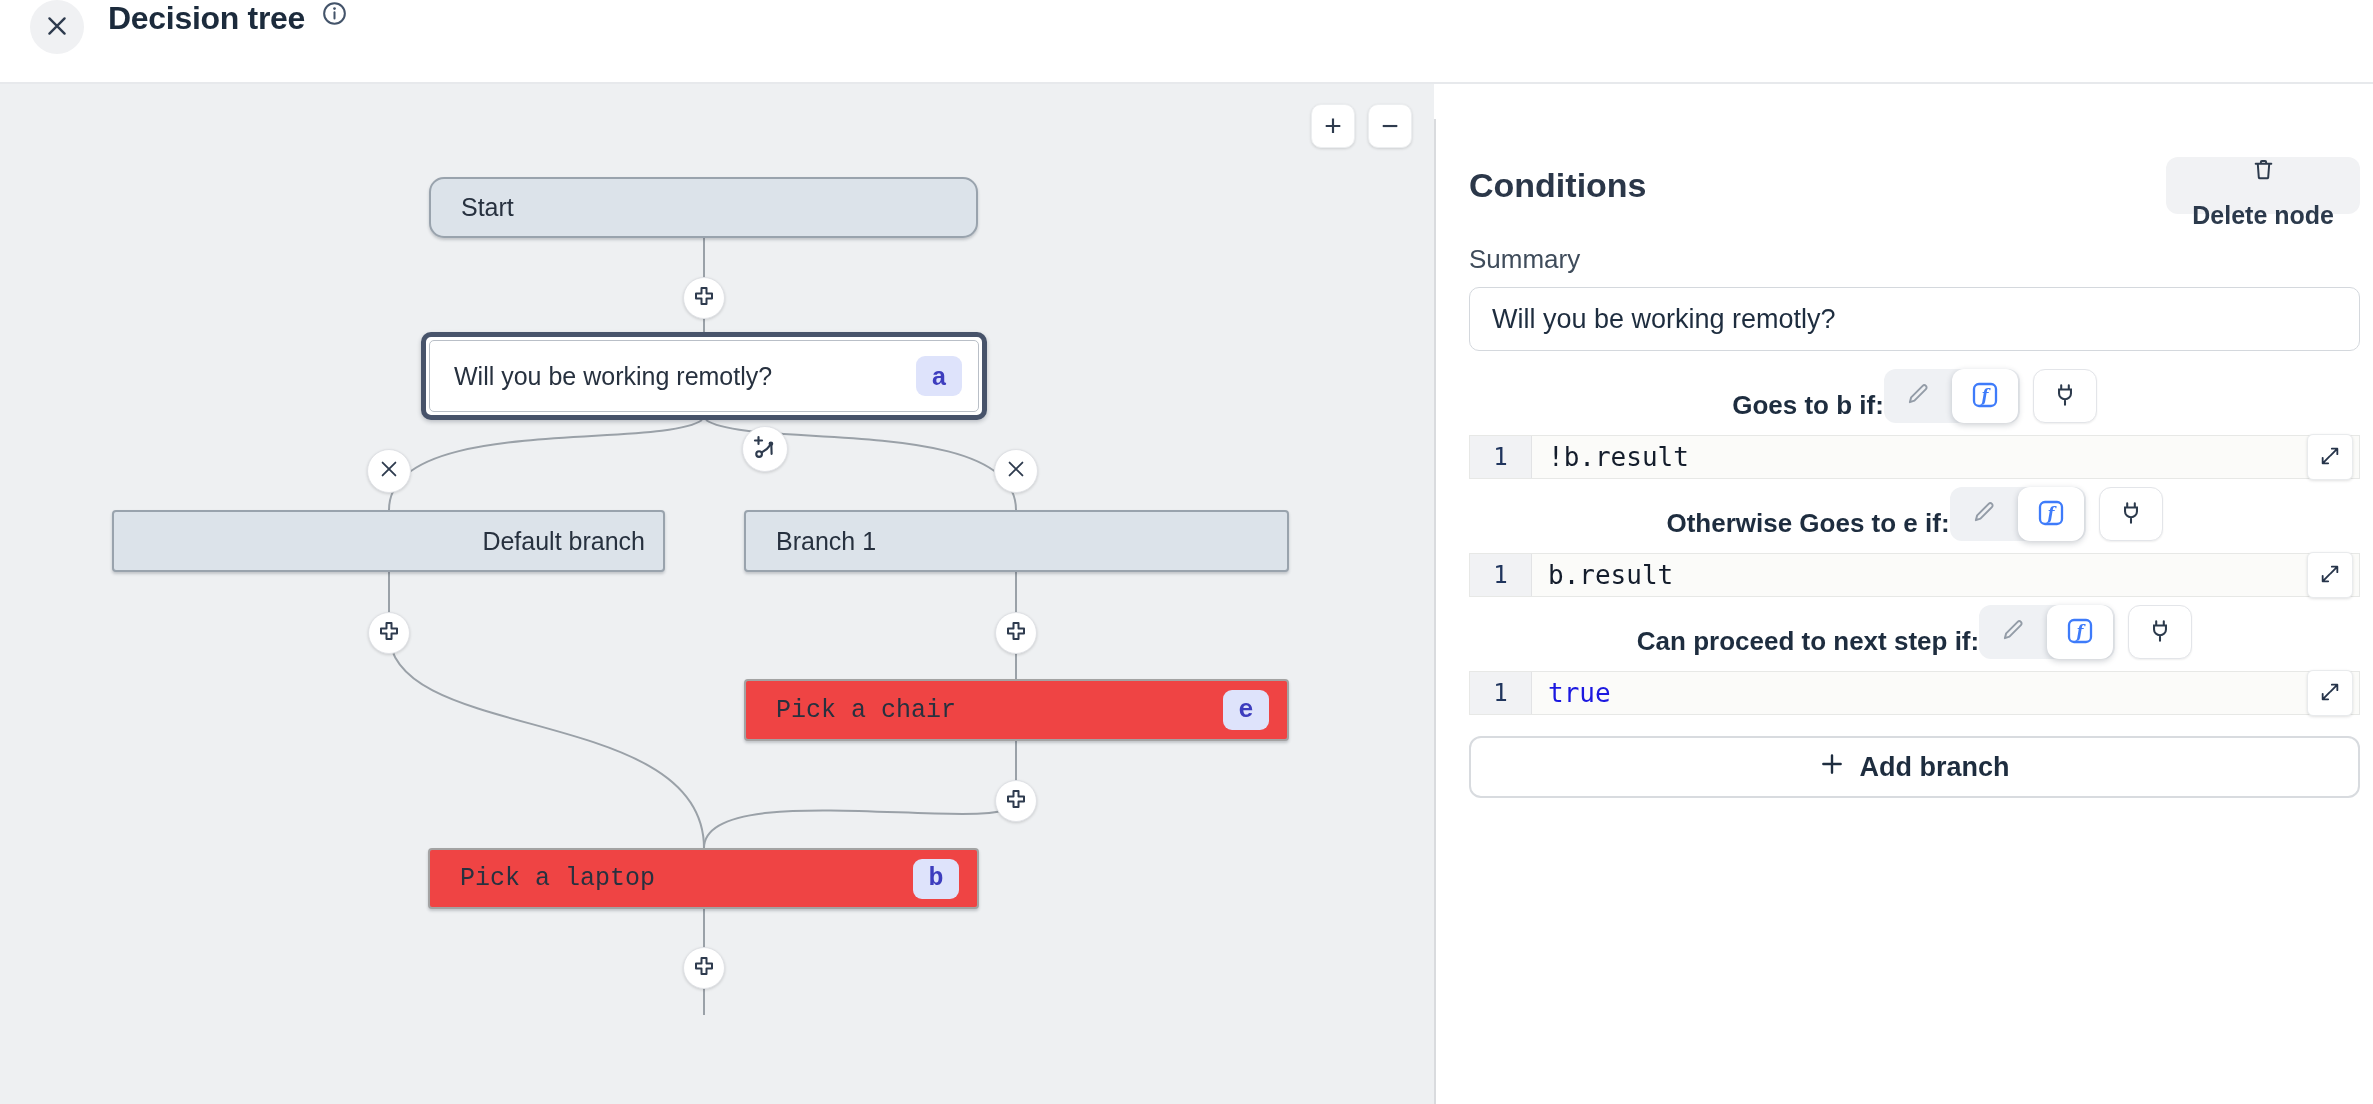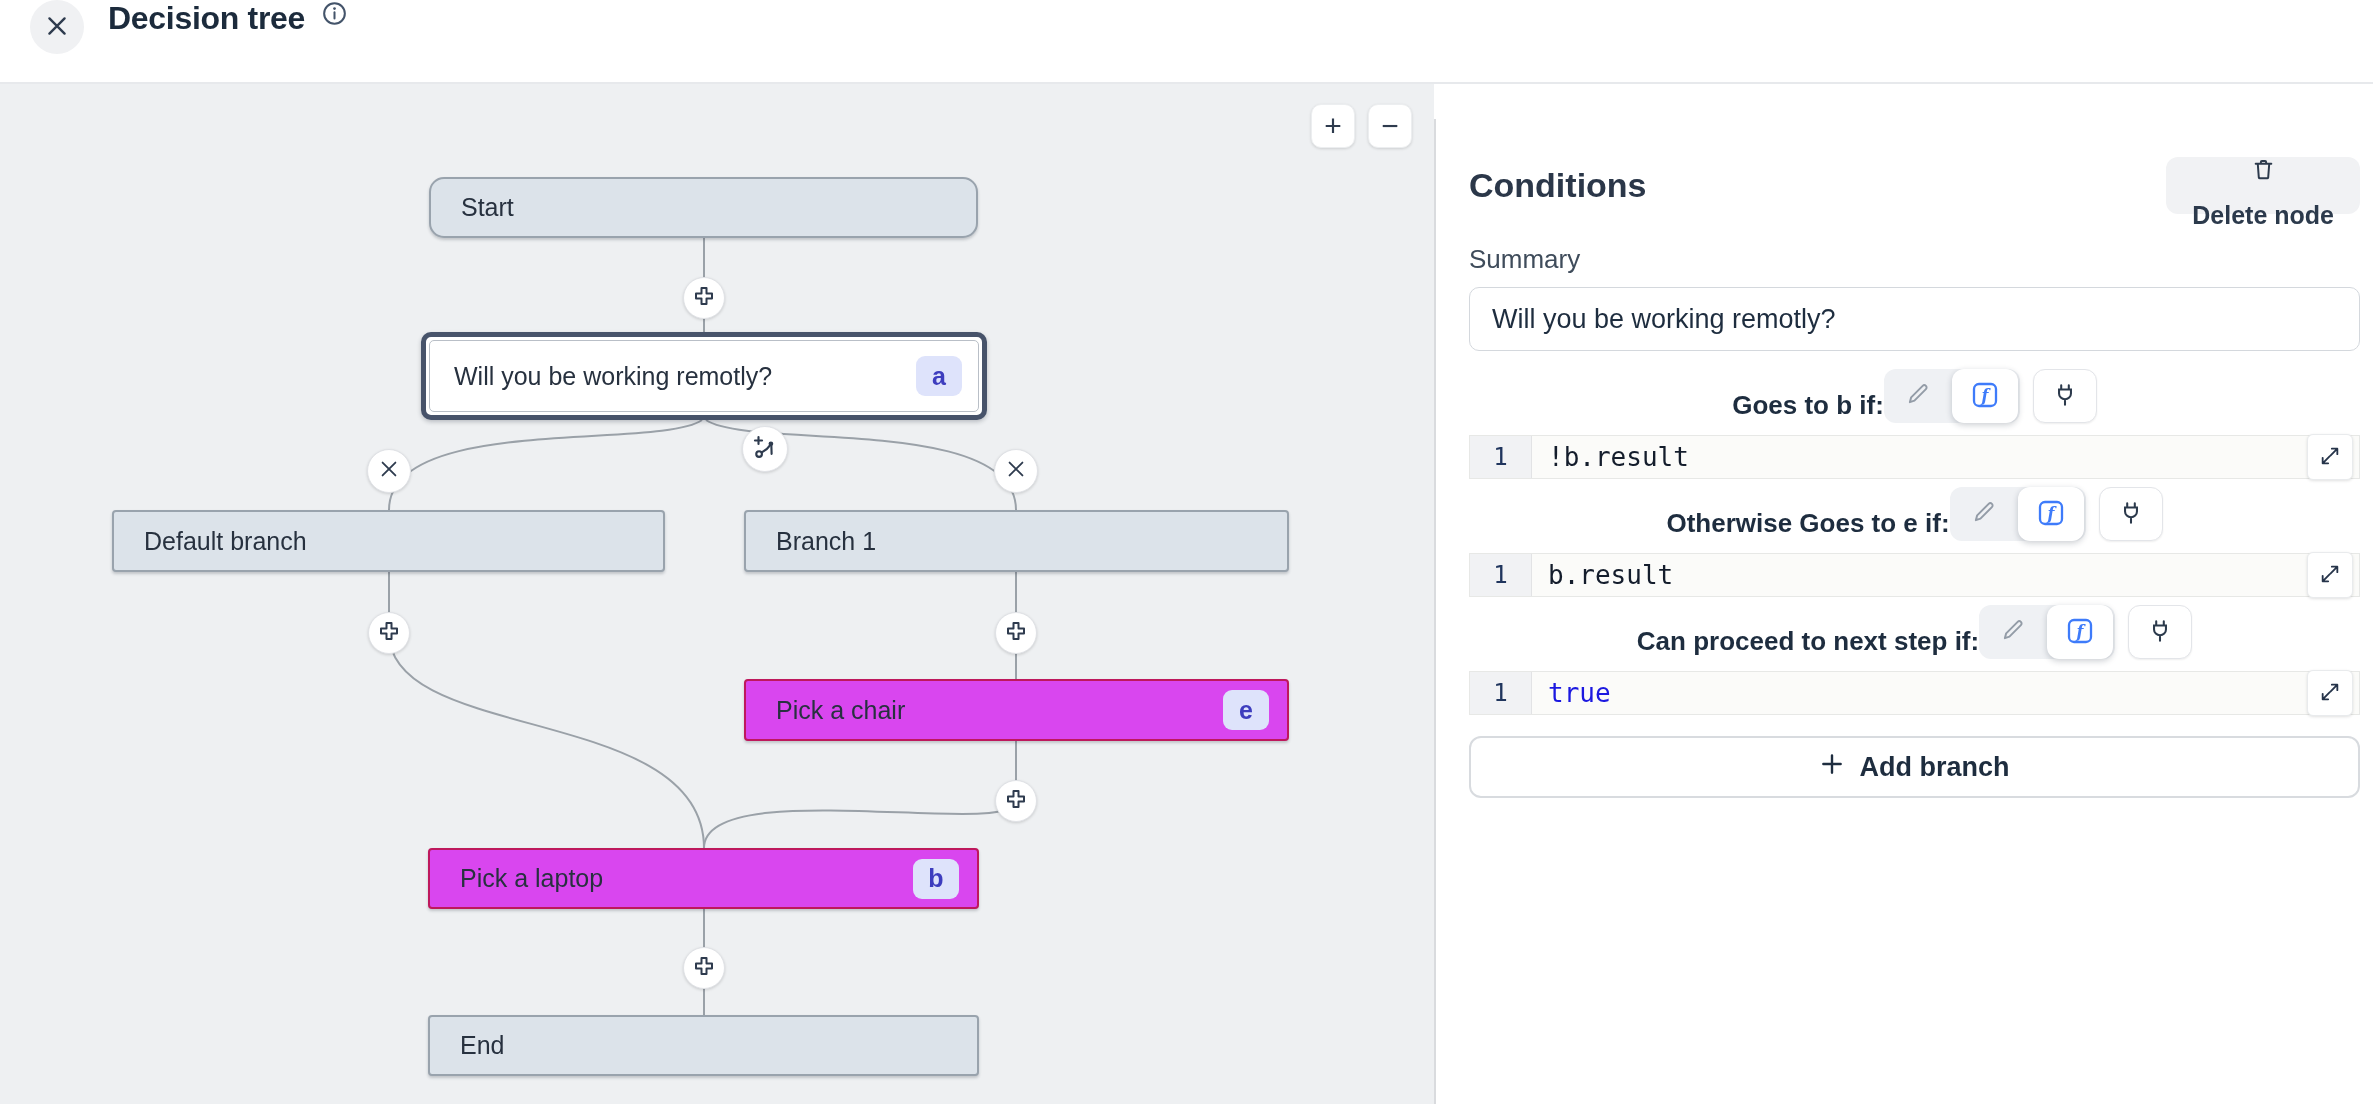--- a/index.html
+++ b/index.html
@@ -15,21 +15,21 @@
   .info-icon { margin-left:16px; display:flex; align-items:center; }
 
   
   .canvas { position:absolute; left:0; top:84px; width:1434px; height:1020px; background:#eef0f2; }
   .edges { position:absolute; left:0; top:0; }
 
   .node { position:absolute; display:flex; align-items:center; font-size:25px; color:#27313f;
           border-radius:4px; padding:0 18px 0 30px; cursor:pointer;
           box-shadow:0 2px 3px rgba(30,40,55,0.22); }
   .node.gray  { background:#dce3ea; border:2px solid #99a3ad; }
-  .node.white { background:#d946ef; border:2px solid #be185d; }
+  .node.white { background:#ef4444; border:2px solid #a3a3a3;font-family:Liberation Mono, monospace; }
   .node .spacer { flex:1; }
 
   .sel-outer { position:absolute; background:#ffffff; border:5px solid #47536a; border-radius:10px;
                padding:3px; cursor:pointer; box-shadow:0 2px 4px rgba(30,40,55,0.25); }
   .sel-inner { width:100%; height:100%; border:1px solid #b9bfc7; border-radius:5px;
                display:flex; align-items:center; font-size:25px; color:#27313f; padding:0 16px 0 24px; }
   .sel-inner .spacer { flex:1; }
 
   .badge { min-width:46px; height:40px; padding:0 12px; border-radius:9px; background:#dee3fb;
            color:#3d3dbe; font-size:25px; font-weight:bold; display:flex; align-items:center;
@@ -127,43 +127,40 @@
   </div>
 
   <div class="sel-outer" style="left:421px; top:248px; width:566px; height:88px;">
     <div class="sel-inner">
       <span>Will you be working remotly?</span>
       <span class="spacer"></span>
       <span class="badge">a</span>
     </div>
   </div>
 
-  <div class="node gray" style="left:112px; top:426px; width:553px; height:62px;">
+  <div class="node gray" style="left:112px; top:426px; width:553px; height:62px;justify-content:flex-end;">
     <span>Default branch</span>
   </div>
 
   <div class="node gray" style="left:744px; top:426px; width:545px; height:62px;">
     <span>Branch 1</span>
   </div>
 
   <div class="node white" style="left:744px; top:595px; width:545px; height:62px;">
     <span>Pick a chair</span>
     <span class="spacer"></span>
     <span class="badge">e</span>
   </div>
 
   <div class="node white" style="left:428px; top:764px; width:551px; height:61px;">
     <span>Pick a laptop</span>
     <span class="spacer"></span>
     <span class="badge">b</span>
   </div>
 
-  <div class="node gray" style="left:428px; top:931px; width:551px; height:61px;">
-    <span>End</span>
-  </div>
 
   <div class="conn" style="left:683px; top:193px; width:42px; height:42px;">
     <span>
       <svg width="24" height="24" viewBox="0 0 24 24" fill="#ffffff" stroke="#2e3b4e" stroke-width="2" stroke-linejoin="round">
           <path d="M9.5 4h5v5.5H20v5h-5.5V20h-5v-5.5H4v-5h5.5z"></path>
         </svg>
     </span>
   </div>
 
   <div class="conn" style="left:742px; top:342px; width:46px; height:46px;">

